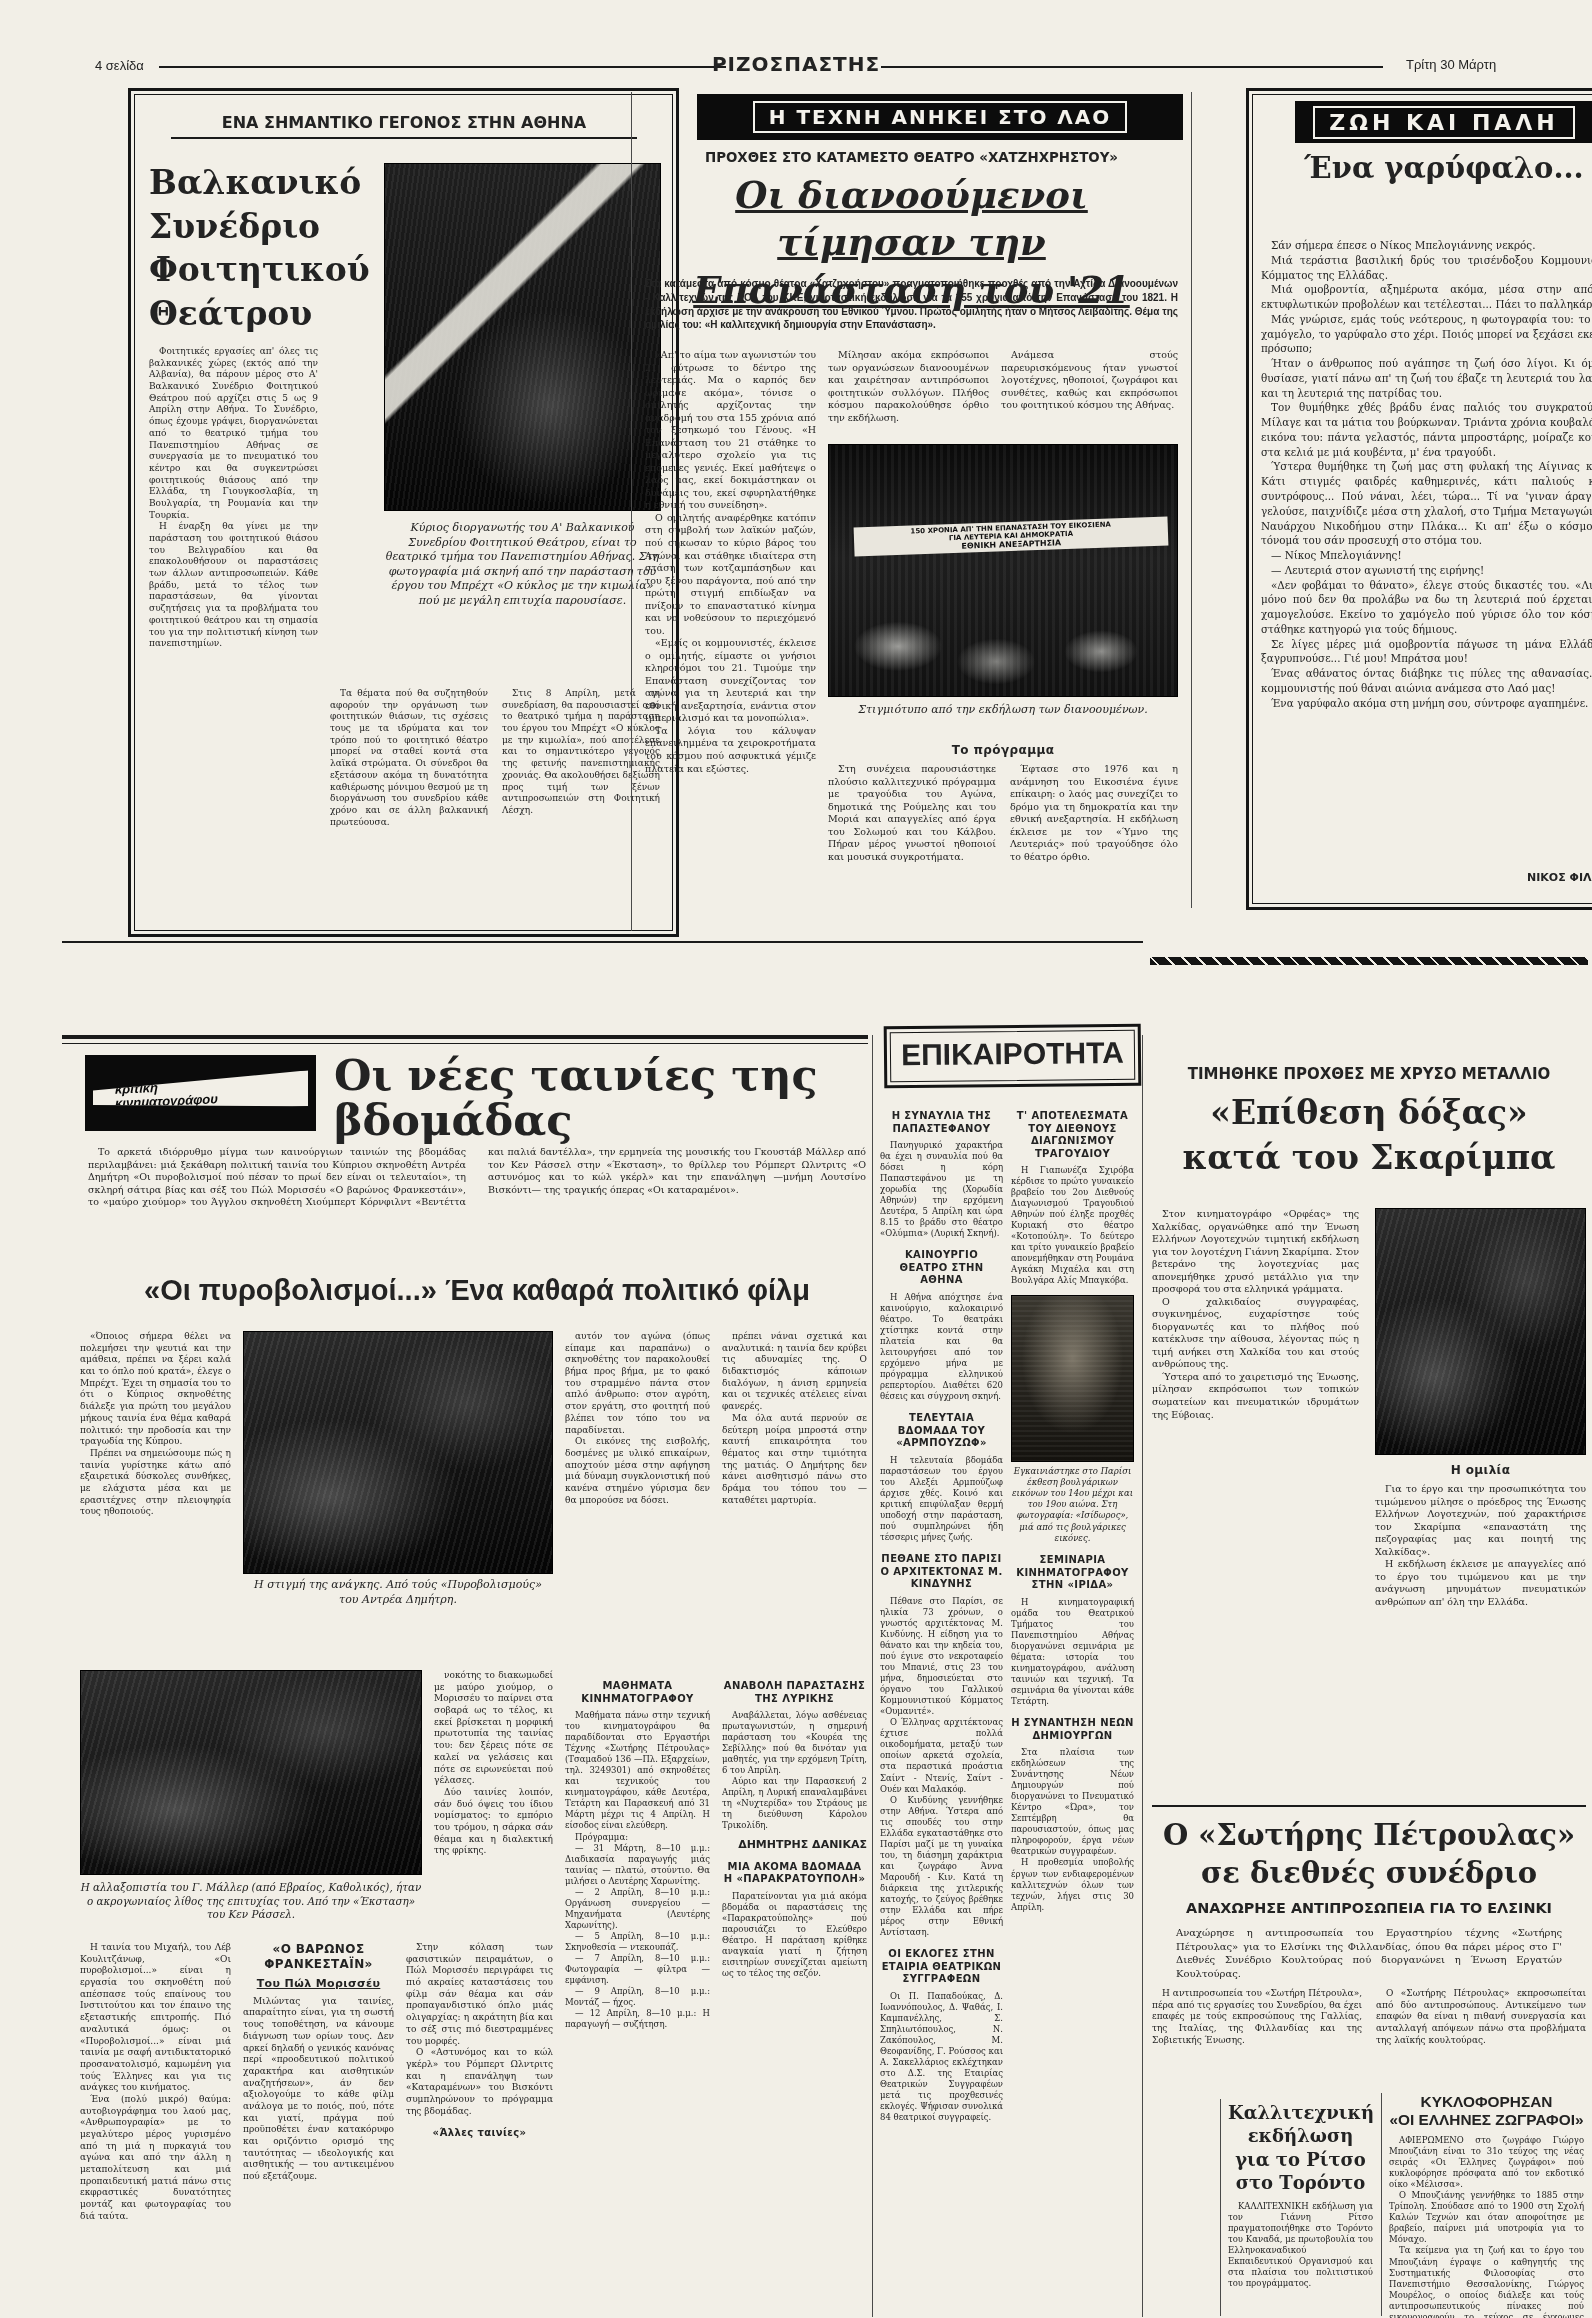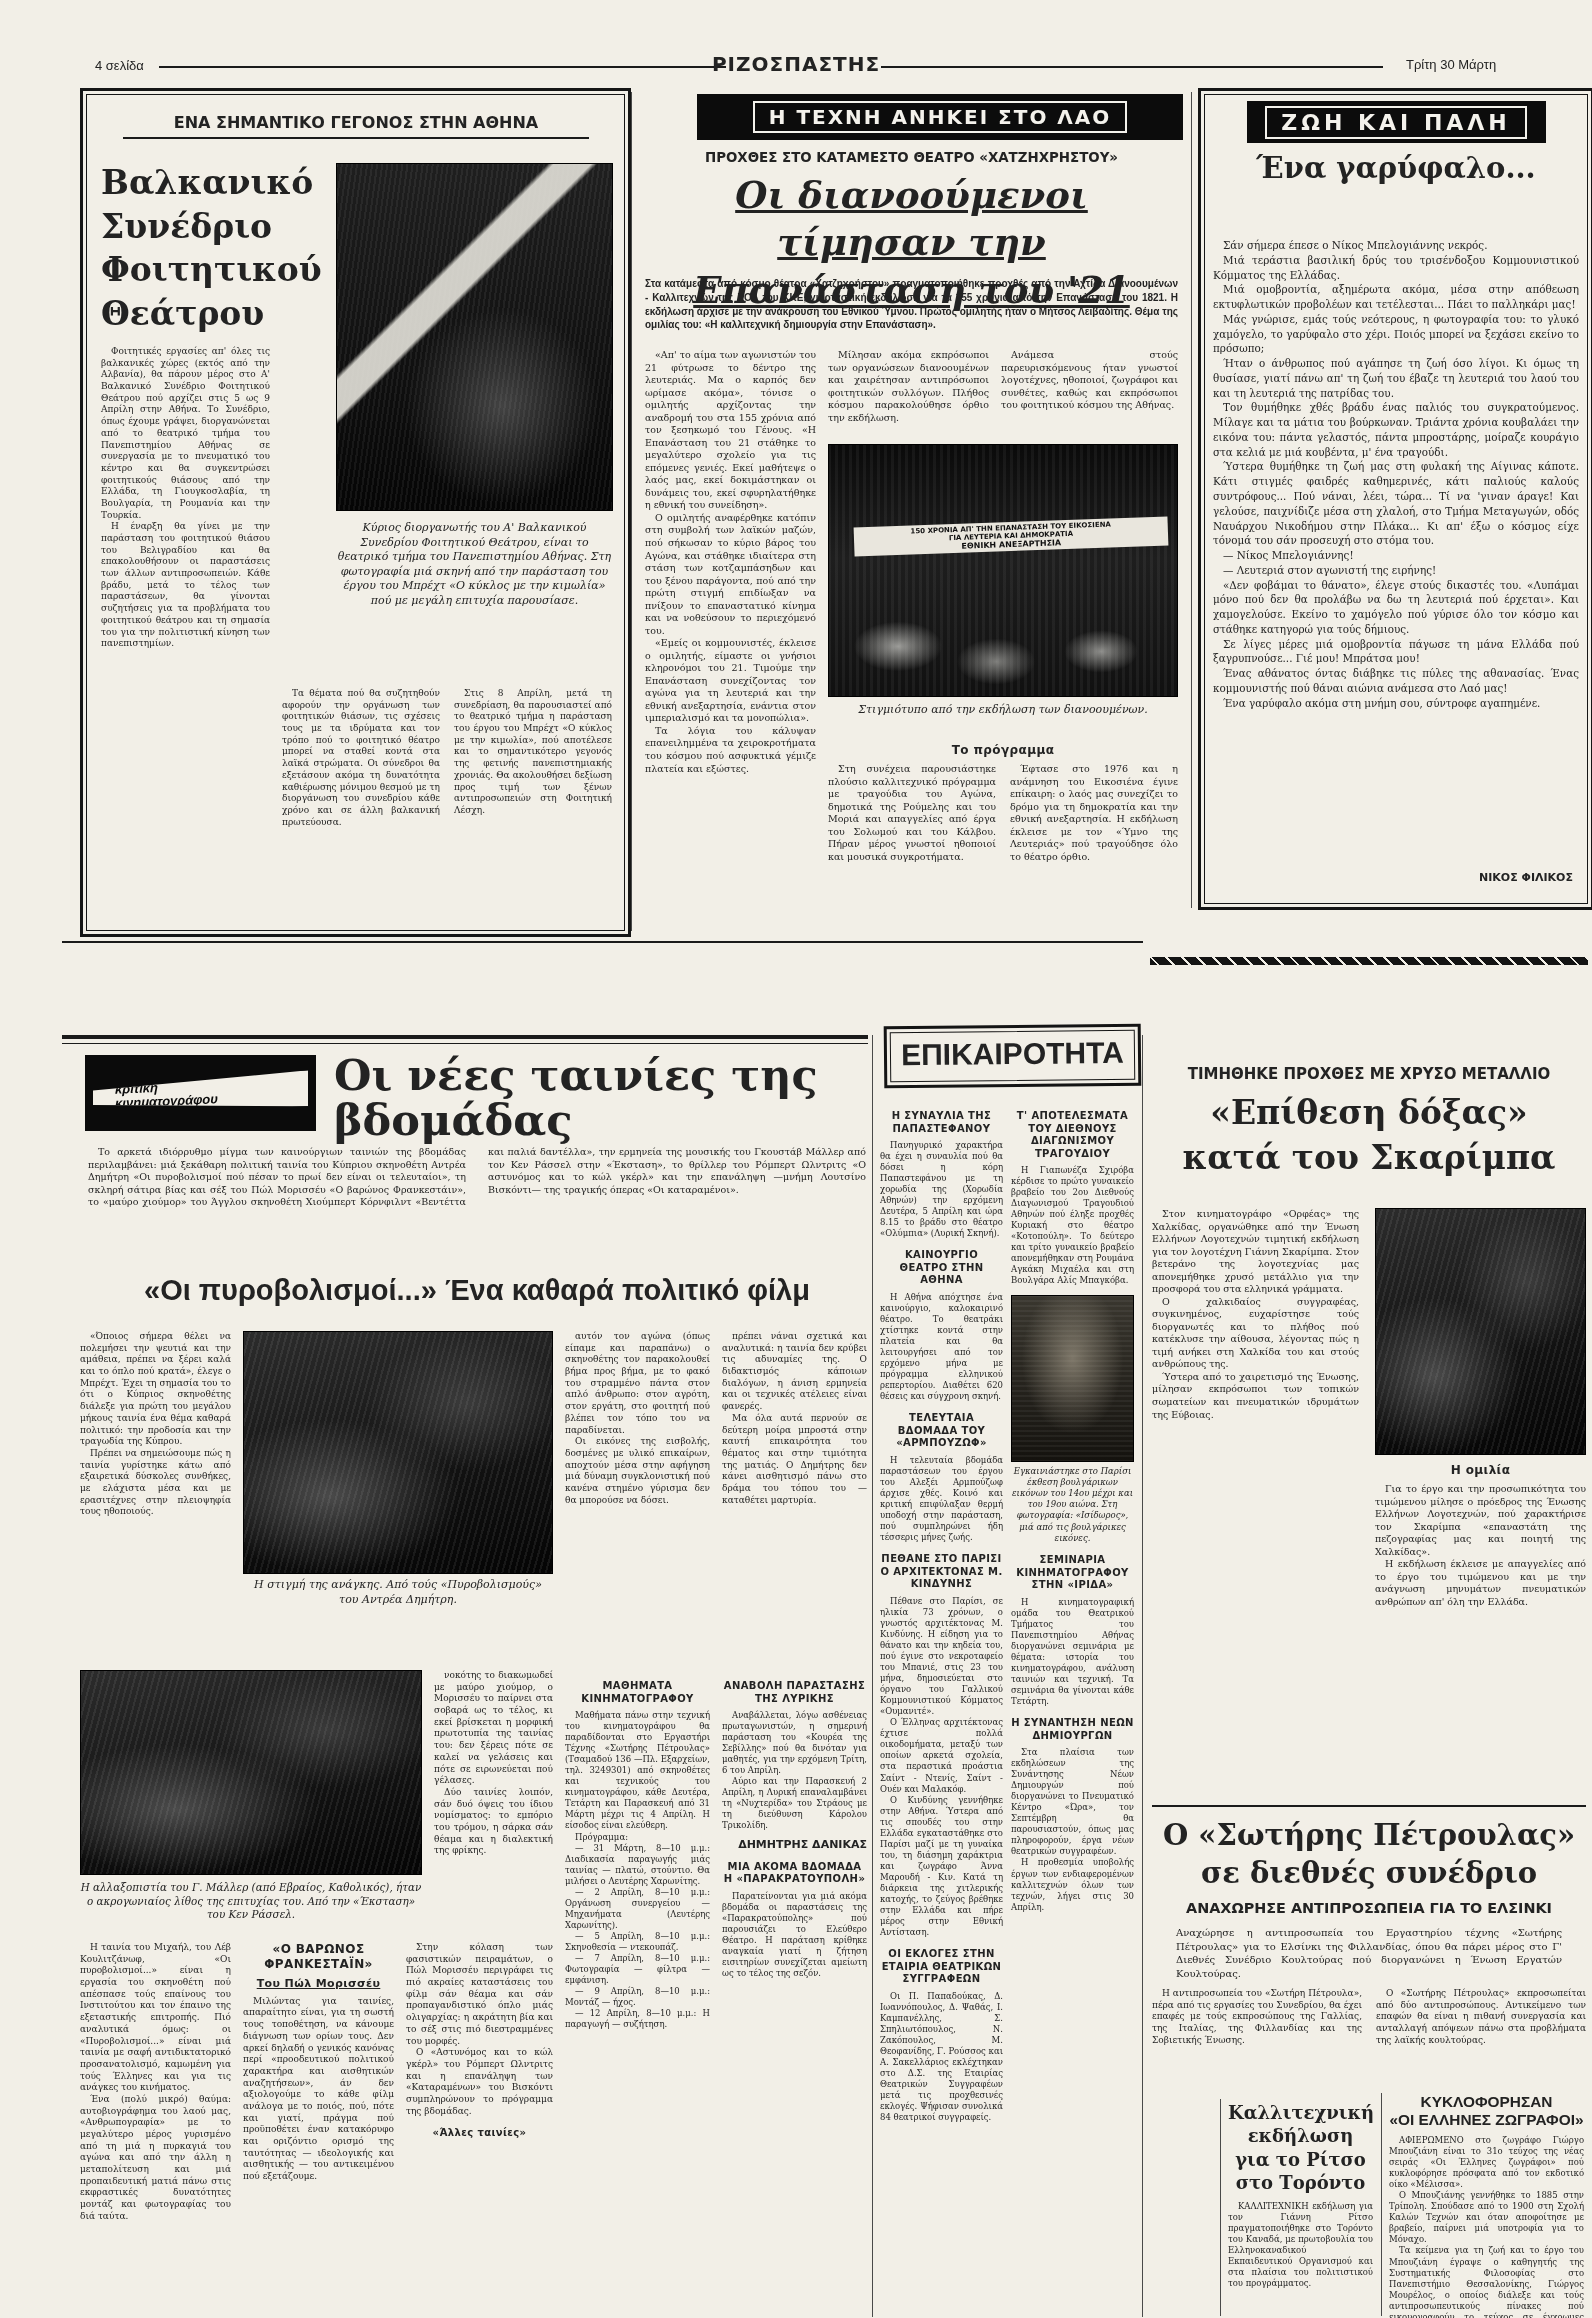--- a/index.html
+++ b/index.html
@@ -13,21 +13,21 @@
   .ctr{text-align:center;}
   .just{text-align:justify;}
   .body p{margin:0;text-indent:10px;}
   .t85{font-size:8.5px;line-height:1.3;}
   .t9{font-size:9px;line-height:1.3;}
   .t95{font-size:9.5px;line-height:1.32;}
   .t10{font-size:10px;line-height:1.34;}
   .t105{font-size:10.4px;line-height:1.42;}
   .hrule{position:absolute;background:#1b1b1b;}
   .vrule{position:absolute;width:1px;background:#4a4a4a;}
-  .box{border:3px solid #161616;outline:1px solid #161616;outline-offset:-7px;background:#f2efe7;}
+  .box{border:3px solid #161616;outline:1px solid #161616;outline-offset:-7px;background:#f2efe7;margin-left:48px;}
   .banner{background:#0c0c0c;color:#f4f2ec;display:flex;align-items:center;justify-content:center;}
   .banner-inner{border:2px solid #f4f2ec;padding:2px 14px;white-space:nowrap;}
   .kicker{font-family:"DejaVu Sans",sans-serif;font-weight:bold;}
   .shead{font-family:"DejaVu Sans",sans-serif;font-weight:bold;text-align:center;
          font-size:10px;line-height:1.25;margin:10px 0 5px;text-indent:0 !important;letter-spacing:0.4px;}
   .caption{font-style:italic;font-size:11px;line-height:1.32;text-align:center;}
   .ph{position:absolute;box-shadow:inset 0 0 0 1px #000;
       background:
        radial-gradient(60% 45% at 28% 68%, rgba(205,205,205,.30), transparent 70%),
        radial-gradient(45% 38% at 72% 30%, rgba(160,160,160,.24), transparent 72%),

